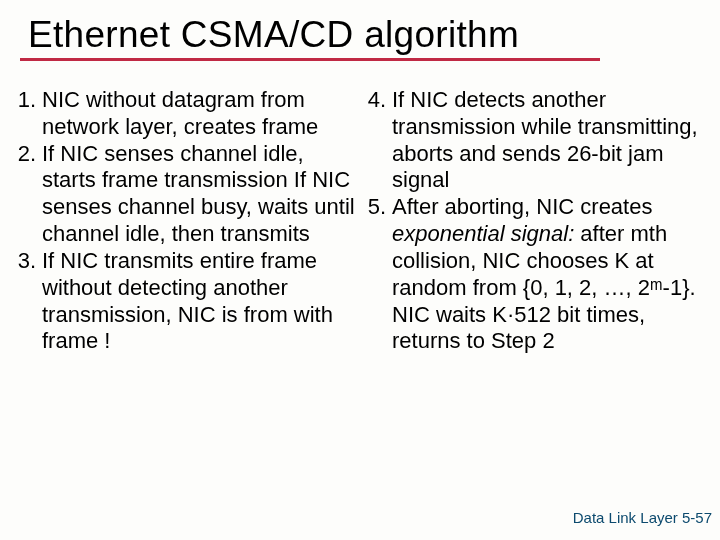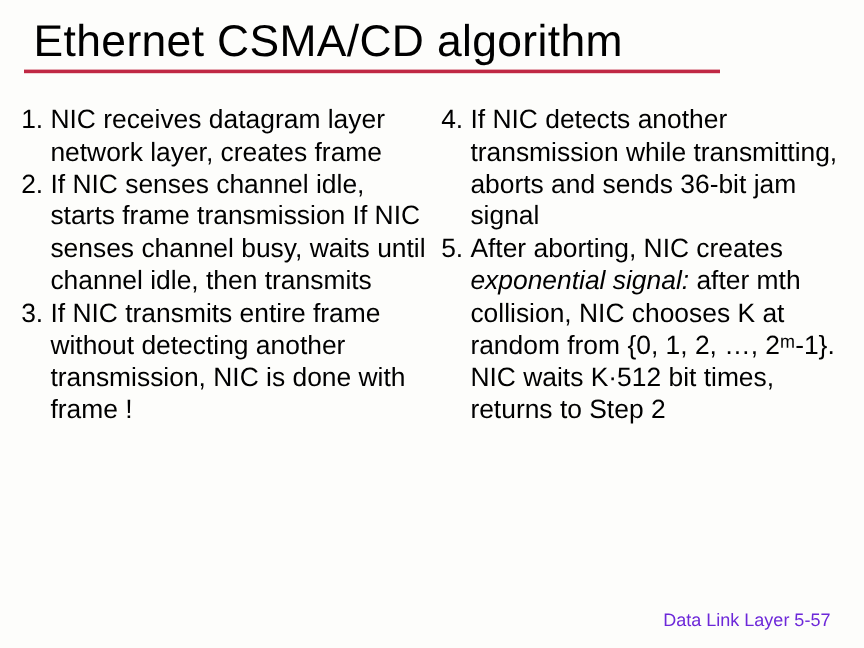--- a/index.html
+++ b/index.html
@@ -41,52 +41,52 @@
   }
   .num {
     min-width: 26px;
     text-align: right;
     padding-right: 6px;
   }
   .txt { flex: 1; }
   .ital { font-style: italic; }
   .footer {
     position: absolute;
-    right: 28px;
+    right: 8px;
     bottom: 14px;
     font-size: 15px;
-    color: #6d28d9;
+    color: #0c4a6e;
   }
 </style>
 </head>
 <body>
 
 <div class="title">Ethernet CSMA/CD algorithm</div>
 <div class="underline"></div>
 
 <div class="columns">
   <div class="col col-left">
     <div class="item">
       <div class="num">1.</div>
-      <div class="txt">NIC receives datagram layer network layer, creates frame</div>
+      <div class="txt">NIC without datagram from network layer, creates frame</div>
     </div>
     <div class="item">
       <div class="num">2.</div>
       <div class="txt">If NIC senses channel idle, starts frame transmission If NIC senses channel busy, waits until channel idle, then transmits</div>
     </div>
     <div class="item">
       <div class="num">3.</div>
-      <div class="txt">If NIC transmits entire frame without detecting another transmission, NIC is done with frame !</div>
+      <div class="txt">If NIC transmits entire frame without detecting another transmission, NIC is from with frame !</div>
     </div>
   </div>
 
   <div class="col col-right">
     <div class="item">
       <div class="num">4.</div>
-      <div class="txt">If NIC detects another transmission while transmitting,  aborts and sends 36-bit jam signal</div>
+      <div class="txt">If NIC detects another transmission while transmitting,  aborts and sends 26-bit jam signal</div>
     </div>
     <div class="item">
       <div class="num">5.</div>
       <div class="txt"><span>After aborting, NIC creates </span><span class="ital">exponential signal:</span><span> after mth collision, NIC chooses K at random from {0, 1, 2, …, 2ᵐ-1}. NIC waits K·512 bit times, returns to Step 2</span></div>
     </div>
   </div>
 </div>
 
 <div class="footer">Data Link Layer  5-57</div>
 

